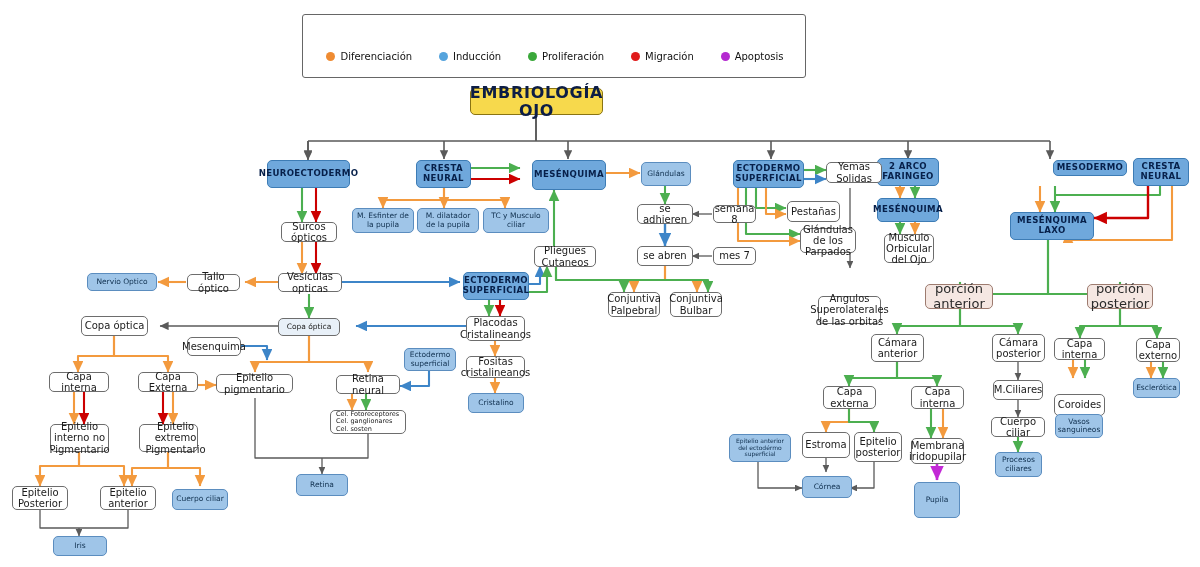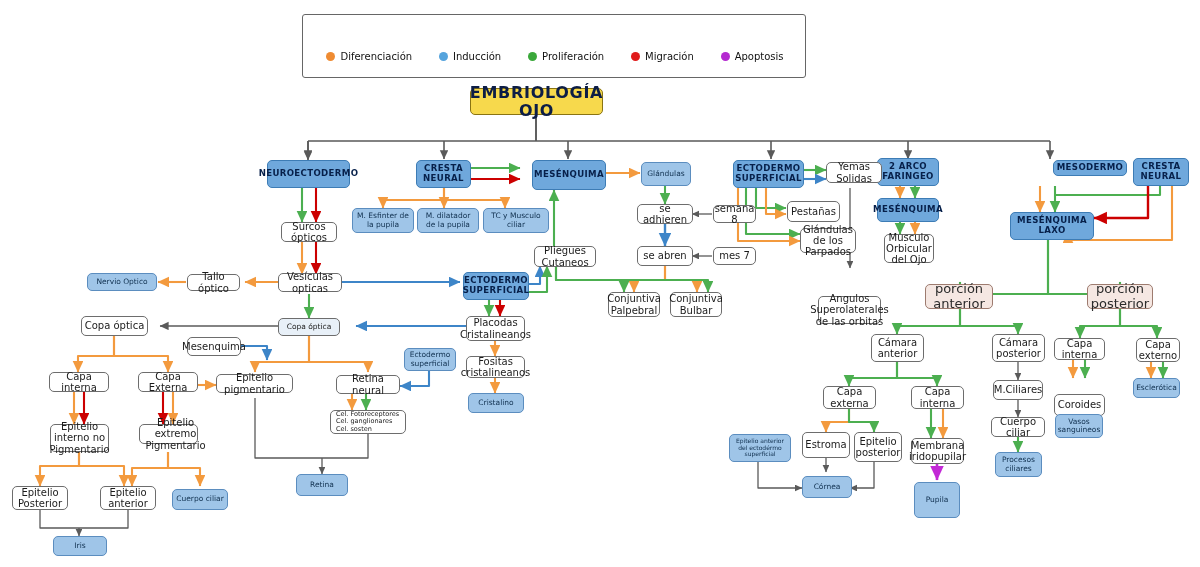--- a/index.html
+++ b/index.html
@@ -289,21 +289,21 @@
   <div class="node n-white" style="left:49px;top:372px;width:60px;height:20px;">Capa interna</div>
   <div class="node n-white" style="left:138px;top:372px;width:60px;height:20px;">Capa Externa</div>
   <div class="node n-white" style="left:216px;top:374px;width:77px;height:19px;">Epitelio pigmentario</div>
   <div class="node n-white" style="left:336px;top:375px;width:64px;height:19px;">Retina neural</div>
   <div class="node n-lblue" style="left:404px;top:348px;width:52px;height:23px;">Ectodermo superficial</div>
   <div class="node n-white n-left" style="left:330px;top:410px;width:76px;height:24px;font-size:6.5px;white-space:pre-line;justify-content:flex-start;">Cel. Fotoreceptores
 Cel. ganglionares
 Cel. sosten</div>
   <div class="node n-lblue" style="left:296px;top:474px;width:52px;height:22px;">Retina</div>
   <div class="node n-white" style="left:50px;top:424px;width:59px;height:28px;">Epitelio interno no Pigmentario</div>
-  <div class="node n-white" style="left:139px;top:424px;width:59px;height:20px;padding-left:16px;">Epitelio extremo Pigmentario</div>
+  <div class="node n-white" style="left:139px;top:424px;width:59px;height:28px;padding-left:16px;">Epitelio extremo Pigmentario</div>
   <div class="node n-white" style="left:12px;top:486px;width:56px;height:24px;">Epitelio Posterior</div>
   <div class="node n-white" style="left:100px;top:486px;width:56px;height:24px;">Epitelio anterior</div>
   <div class="node n-lblue" style="left:172px;top:489px;width:56px;height:21px;">Cuerpo ciliar</div>
   <div class="node n-lblue" style="left:53px;top:536px;width:54px;height:20px;">Iris</div>
 
   <div class="node n-blue" style="left:463px;top:272px;width:66px;height:28px;white-space:pre-line;">ECTODERMO
 SUPERFICIAL</div>
   <div class="node n-white" style="left:466px;top:316px;width:59px;height:25px;">Placodas Cristalineanos</div>
   <div class="node n-white" style="left:466px;top:356px;width:59px;height:22px;">Fositas cristalineanos</div>
   <div class="node n-lblue" style="left:468px;top:393px;width:56px;height:20px;">Cristalino</div>

